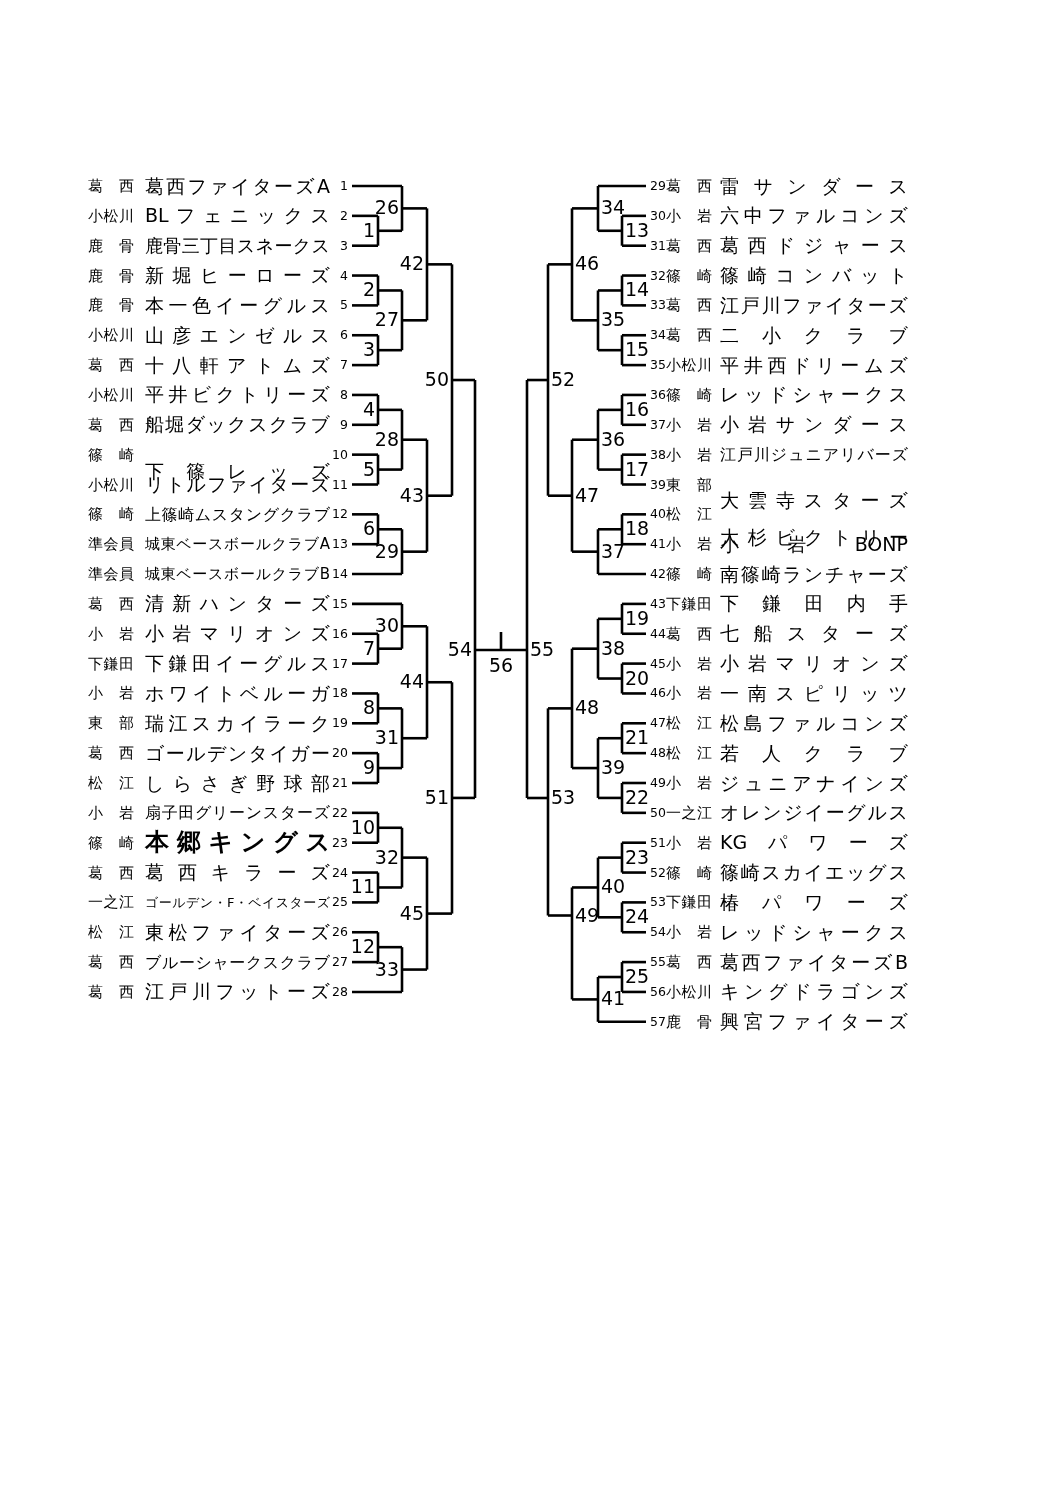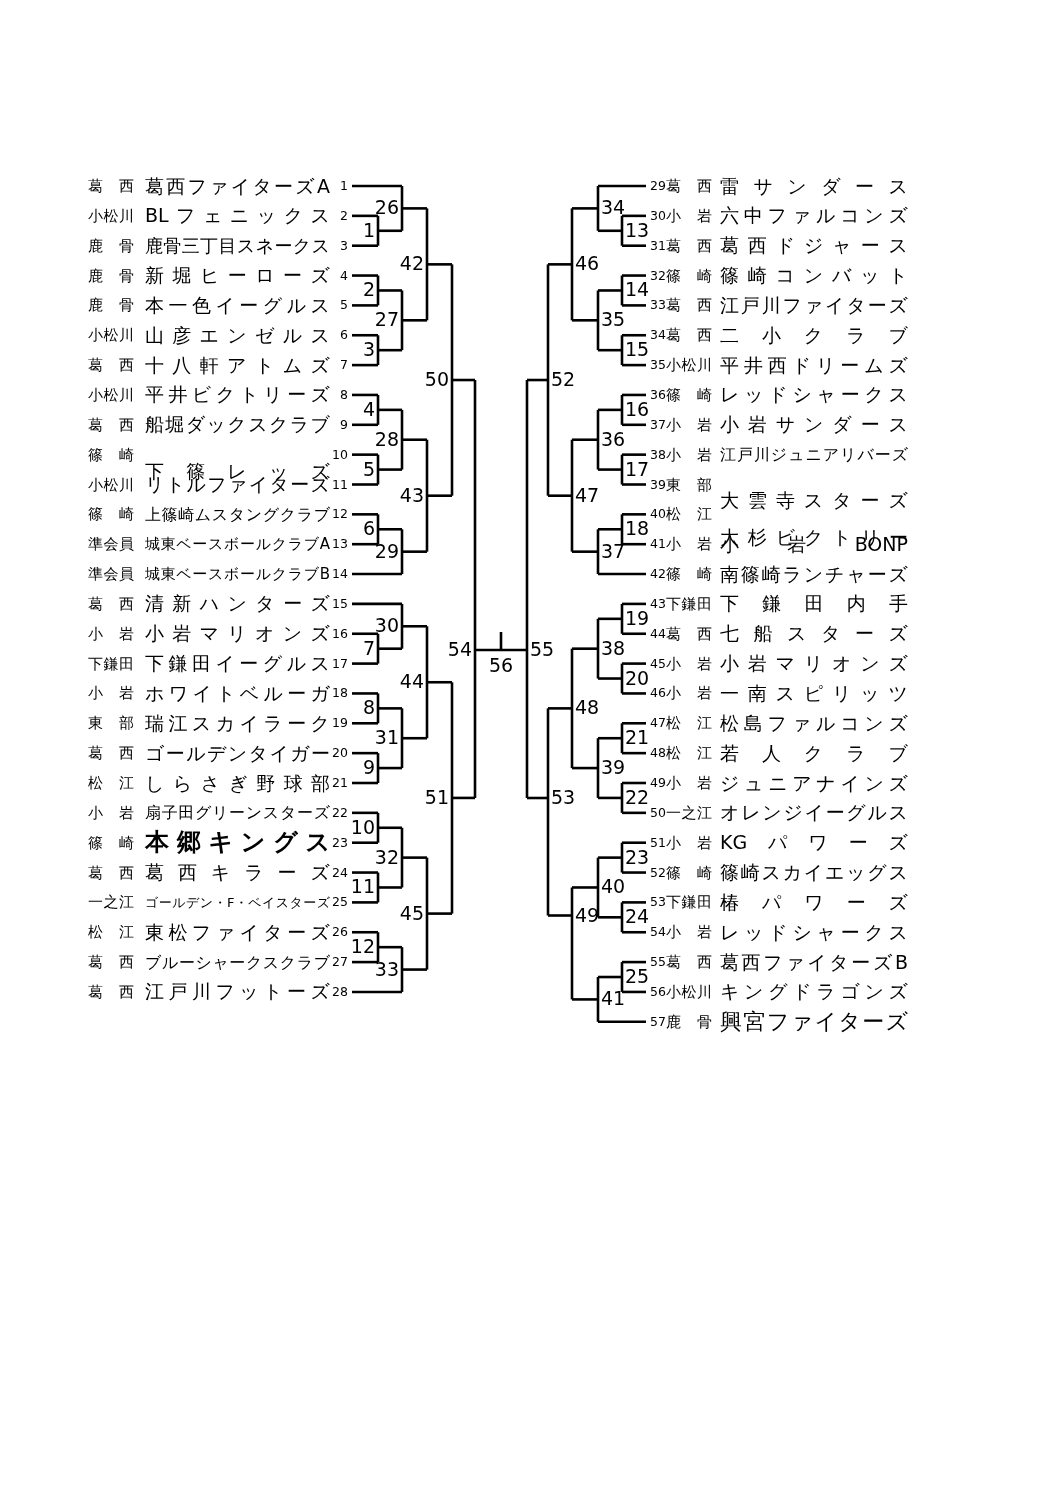--- a/index.html
+++ b/index.html
@@ -366,21 +366,21 @@
       <div class="region" style="left: 666px; top: 922.25px;">小岩</div>
       <div class="tname" style="left: 720px; top: 921.75px; width: 188px; font-size: 19px;">レッドシャークス</div>
       <div class="seed r" style="left: 650px; top: 955.1px;">55</div>
       <div class="region" style="left: 666px; top: 952.1px;">葛西</div>
       <div class="tname" style="left: 720px; top: 951.6px; width: 188px; font-size: 19px;">葛西ファイターズB</div>
       <div class="seed r" style="left: 650px; top: 984.95px;">56</div>
       <div class="region" style="left: 666px; top: 981.95px;">小松川</div>
       <div class="tname" style="left: 720px; top: 981.45px; width: 188px; font-size: 19px;">キングドラゴンズ</div>
       <div class="seed r" style="left: 650px; top: 1014.8px;">57</div>
       <div class="region" style="left: 666px; top: 1011.8px;">鹿骨</div>
-      <div class="tname" style="left: 720px; top: 1011.3px; width: 188px; font-size: 22px;">興宮ファイターズ</div>
+      <div class="tname" style="left: 720px; top: 1011.3px; width: 188px; font-size: 19px;">興宮ファイターズ</div>
       <div class="mlabel l" style="left: 341px; top: 219.775px;">1</div>
       <div class="mlabel l" style="left: 341px; top: 279.475px;">2</div>
       <div class="mlabel l" style="left: 341px; top: 339.175px;">3</div>
       <div class="mlabel l" style="left: 341px; top: 398.875px;">4</div>
       <div class="mlabel l" style="left: 341px; top: 458.575px;">5</div>
       <div class="mlabel l" style="left: 341px; top: 518.275px;">6</div>
       <div class="mlabel l" style="left: 341px; top: 637.675px;">7</div>
       <div class="mlabel l" style="left: 341px; top: 697.375px;">8</div>
       <div class="mlabel l" style="left: 341px; top: 757.075px;">9</div>
       <div class="mlabel l" style="left: 341px; top: 816.775px;">10</div>

